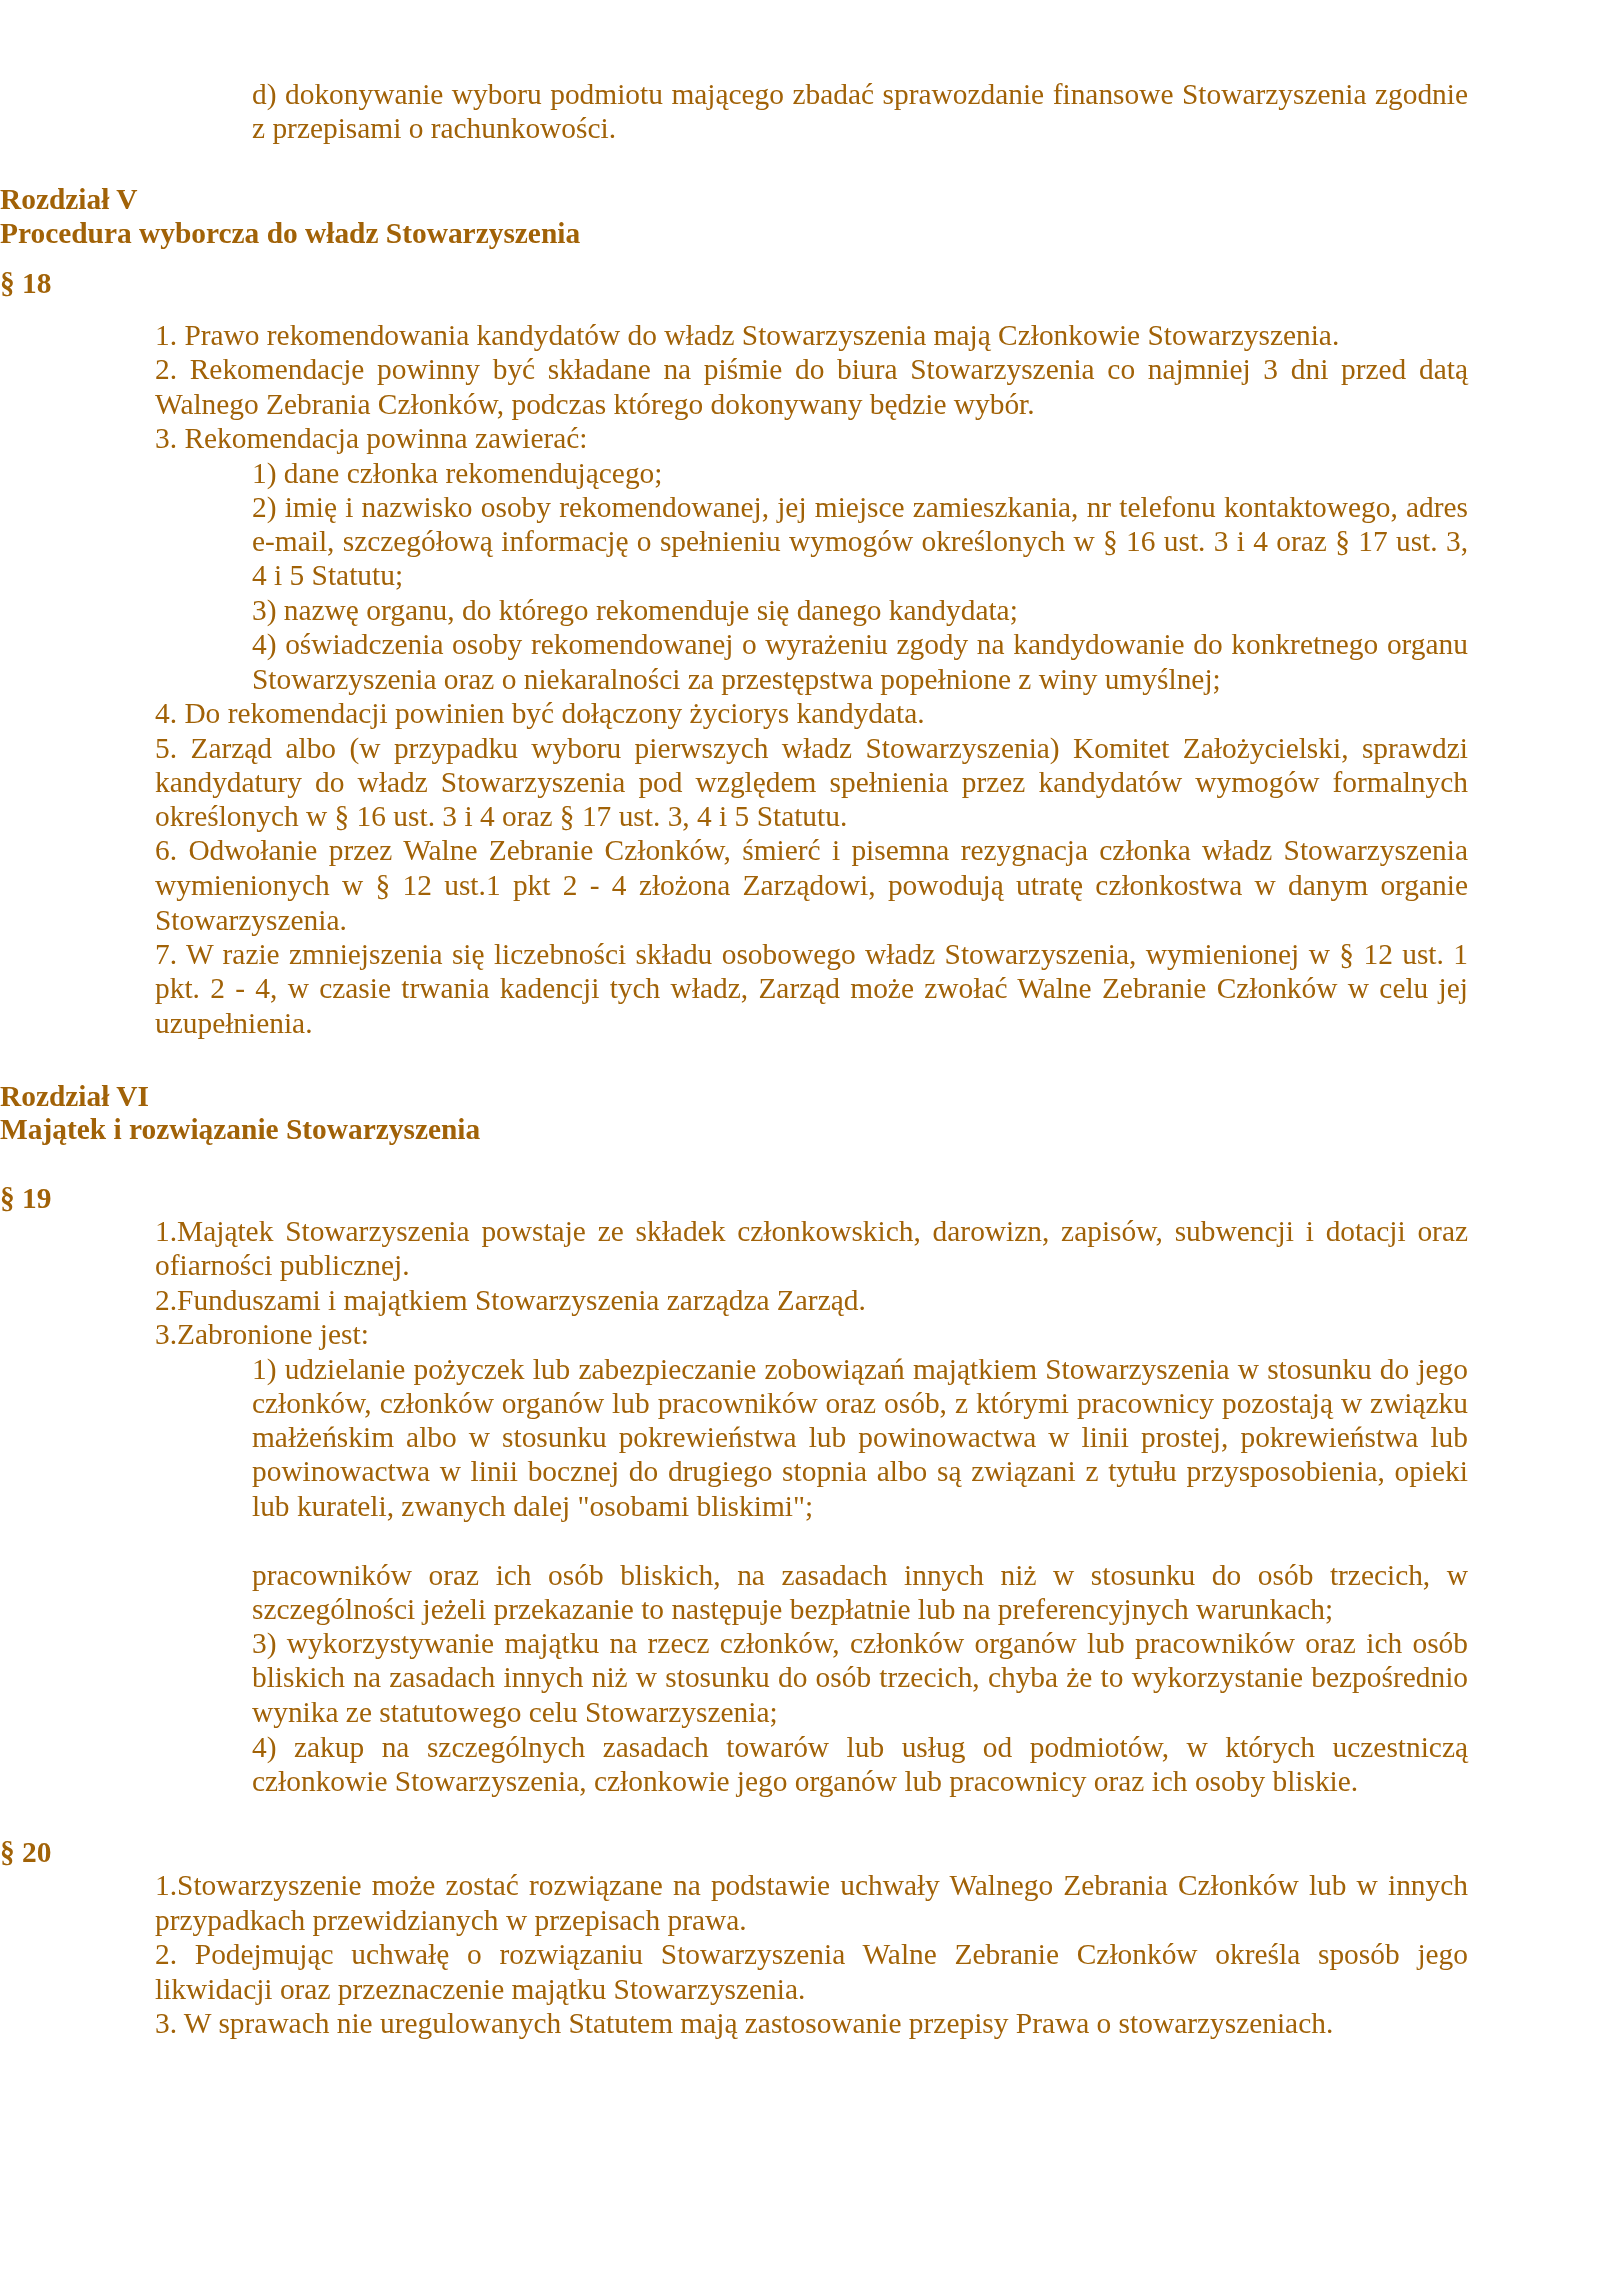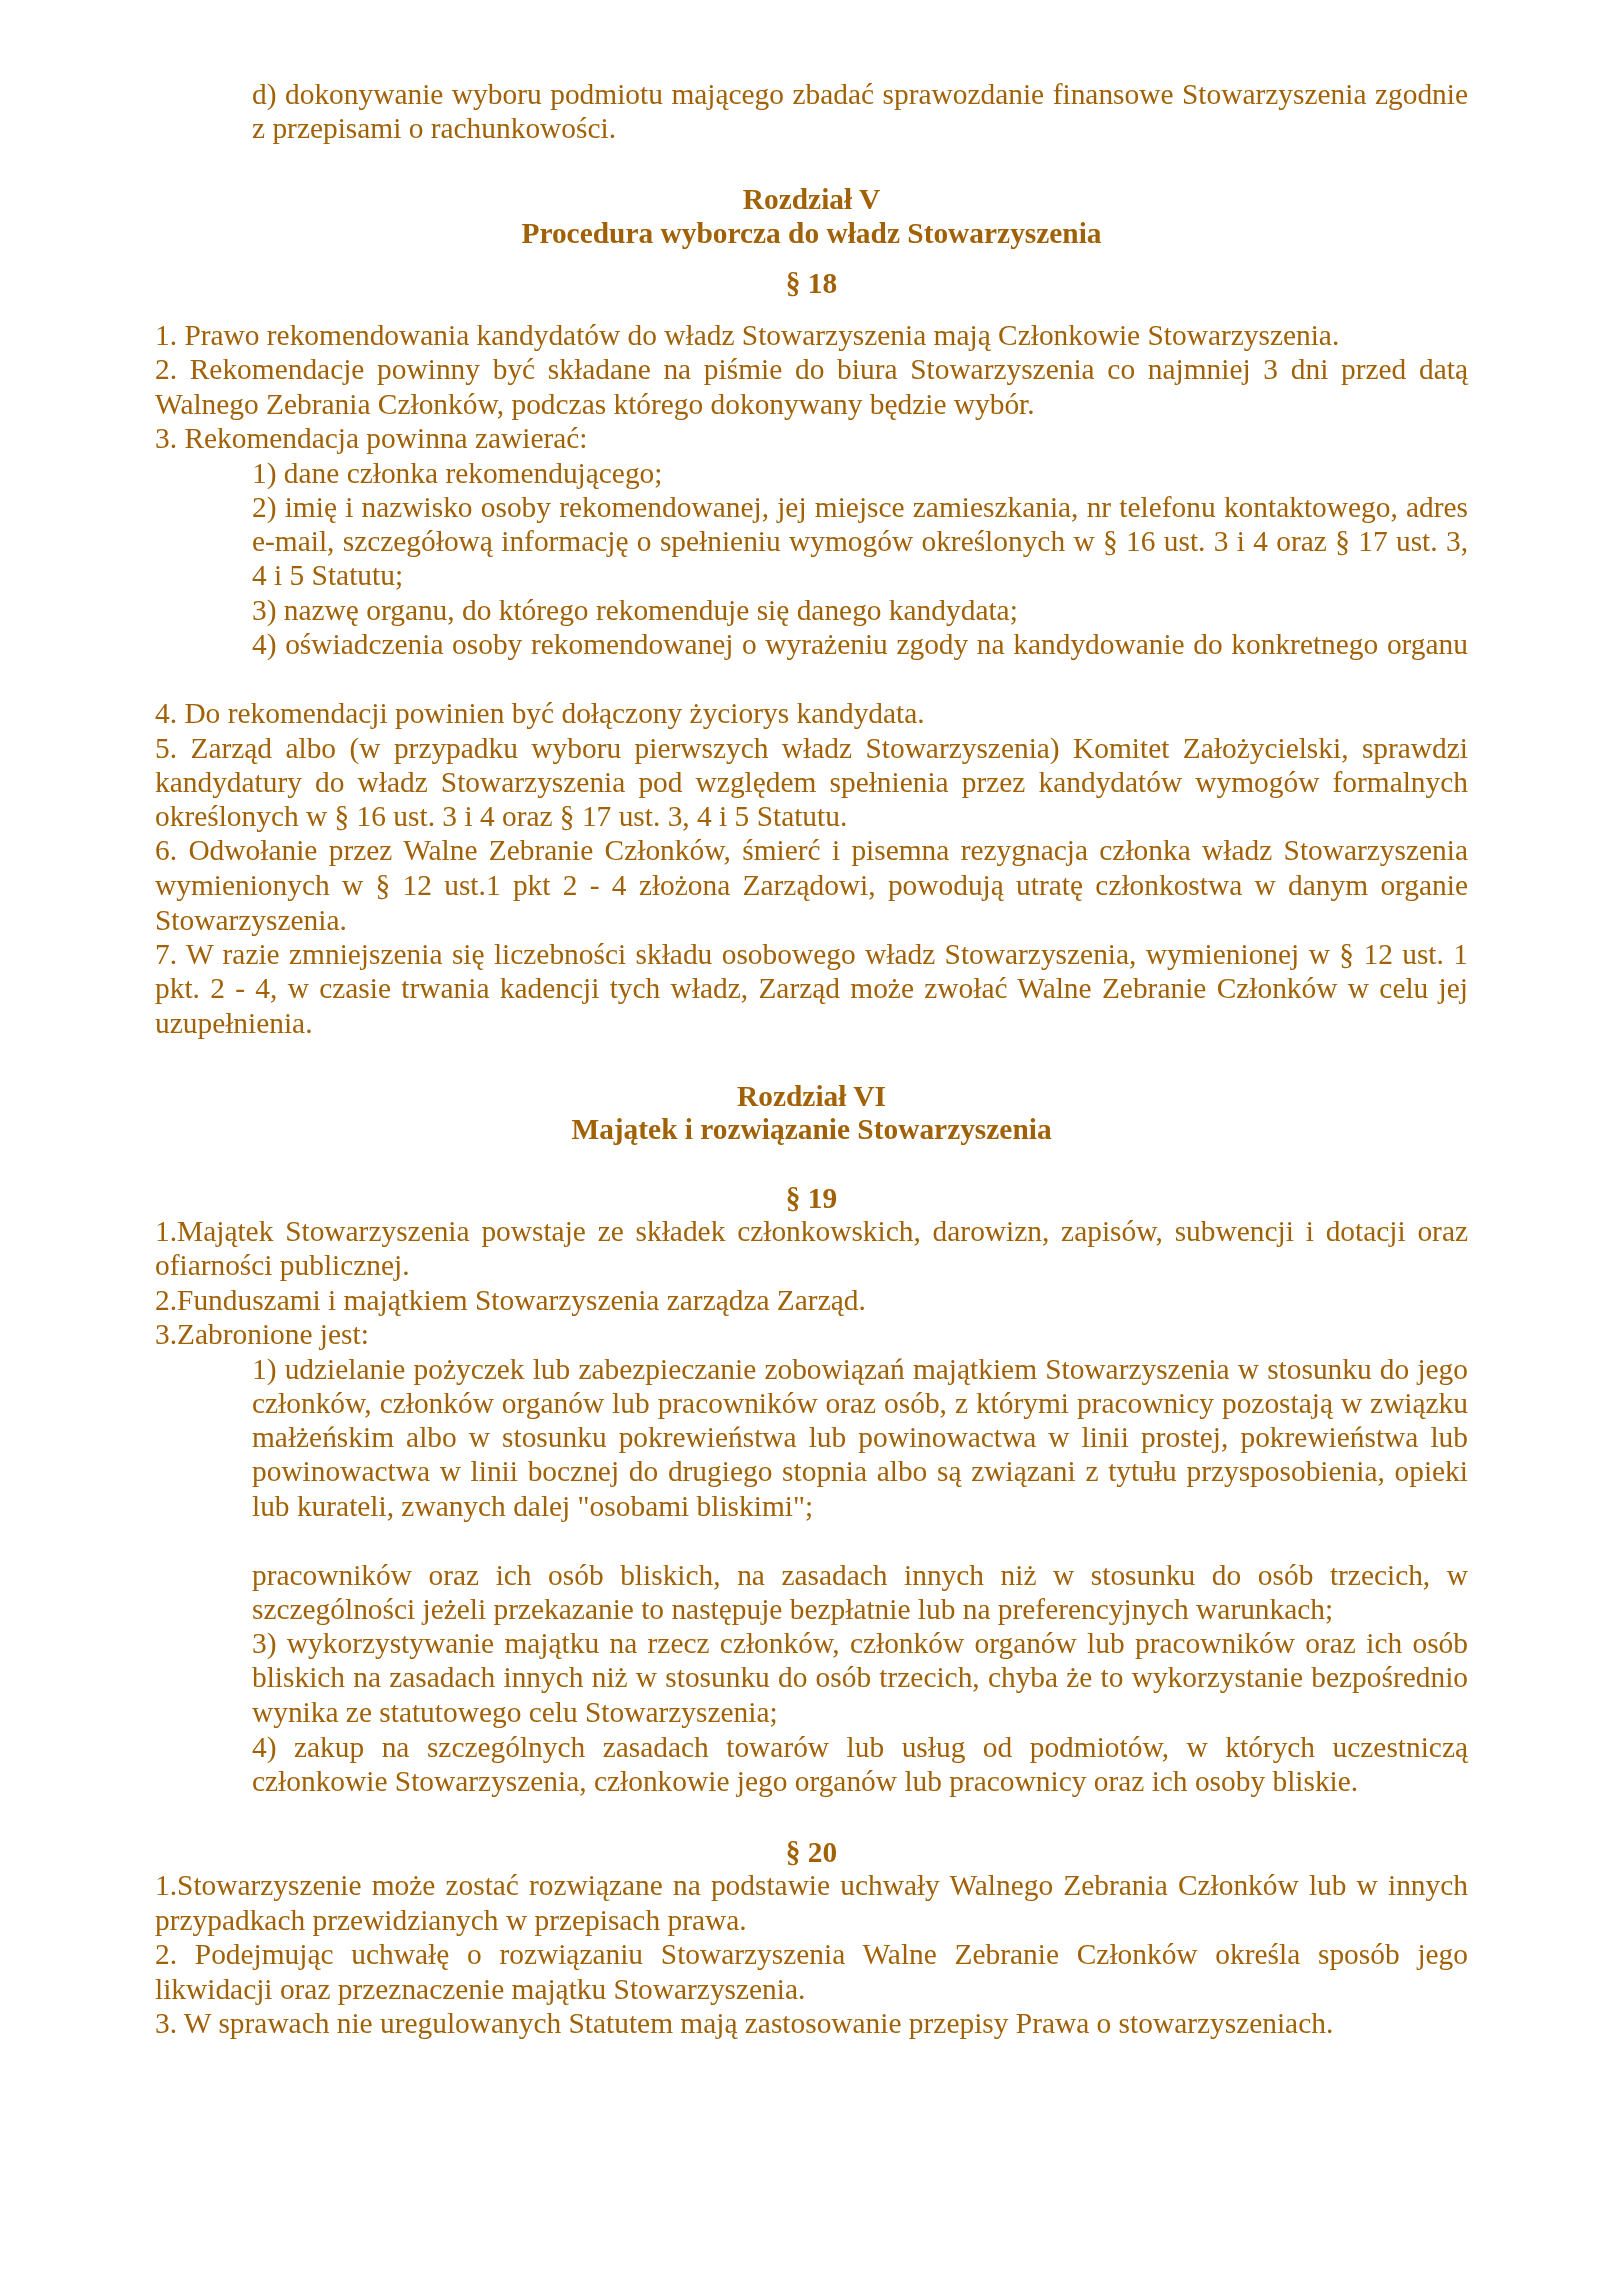--- a/index.html
+++ b/index.html
@@ -16,21 +16,21 @@
   .ln {
     position: absolute;
     line-height: 29.4px;
     height: 29.4px;
     white-space: nowrap;
     left: 155px;
     width: 1313px;
   }
   .ind { left: 252px; width: 1216px; }
   .just { text-align: justify; text-align-last: justify; white-space: normal; }
-  .ctr { left: 0; width: 1623px; text-align: center; font-weight: bold; }
+  .ctr { left: 0; width: 1623px; font-weight: bold; }
 </style>
 </head>
 <body>
 
 <div id="page">
 
   <div class="ln ind just" style="top:80px">d) dokonywanie wyboru podmiotu mającego zbadać sprawozdanie finansowe Stowarzyszenia zgodnie</div>
   <div class="ln ind" style="top:114px">z przepisami o rachunkowości.</div>
 
   <div class="ln ctr" style="top:185px">Rozdział V</div>
@@ -40,20 +40,21 @@
   <div class="ln" style="top:321px">1. Prawo rekomendowania kandydatów do władz Stowarzyszenia mają Członkowie Stowarzyszenia.</div>
   <div class="ln just" style="top:355px">2. Rekomendacje powinny być składane na piśmie  do biura  Stowarzyszenia co najmniej 3 dni przed datą</div>
   <div class="ln" style="top:390px">Walnego Zebrania Członków, podczas którego dokonywany będzie wybór.</div>
   <div class="ln" style="top:424px">3. Rekomendacja powinna zawierać:</div>
   <div class="ln ind" style="top:459px">1) dane członka  rekomendującego;</div>
   <div class="ln ind just" style="top:493px">2) imię i nazwisko osoby rekomendowanej, jej miejsce zamieszkania, nr telefonu kontaktowego, adres</div>
   <div class="ln ind just" style="top:527px">e-mail, szczegółową informację o spełnieniu wymogów określonych w § 16 ust. 3 i 4 oraz § 17 ust. 3,</div>
   <div class="ln ind" style="top:561px">4 i 5  Statutu;</div>
   <div class="ln ind" style="top:596px">3) nazwę organu, do którego rekomenduje się danego kandydata;</div>
   <div class="ln ind just" style="top:630px">4) oświadczenia osoby rekomendowanej o wyrażeniu zgody na kandydowanie do konkretnego organu</div>
+  <div class="ln ind" style="top:665px">Stowarzyszenia oraz o niekaralności za przestępstwa popełnione z winy umyślnej;</div>
   <div class="ln" style="top:699px">4. Do rekomendacji powinien być dołączony życiorys kandydata.</div>
   <div class="ln just" style="top:734px">5. Zarząd albo (w przypadku wyboru pierwszych władz Stowarzyszenia) Komitet Założycielski, sprawdzi</div>
   <div class="ln just" style="top:768px">kandydatury do władz Stowarzyszenia pod względem spełnienia przez kandydatów wymogów formalnych</div>
   <div class="ln" style="top:802px">określonych w § 16 ust. 3 i 4 oraz § 17 ust. 3, 4 i 5 Statutu.</div>
   <div class="ln just" style="top:836px">6. Odwołanie przez Walne Zebranie Członków, śmierć i pisemna rezygnacja członka władz Stowarzyszenia</div>
   <div class="ln just" style="top:871px">wymienionych w § 12 ust.1 pkt 2 - 4 złożona Zarządowi, powodują utratę członkostwa w danym organie</div>
   <div class="ln" style="top:906px">Stowarzyszenia.</div>
   <div class="ln just" style="top:940px">7. W razie zmniejszenia się liczebności składu osobowego władz Stowarzyszenia, wymienionej w § 12 ust. 1</div>
   <div class="ln just" style="top:974px">pkt. 2 - 4, w czasie trwania kadencji tych władz, Zarząd może zwołać  Walne Zebranie Członków w celu jej</div>
   <div class="ln" style="top:1009px">uzupełnienia.</div>

